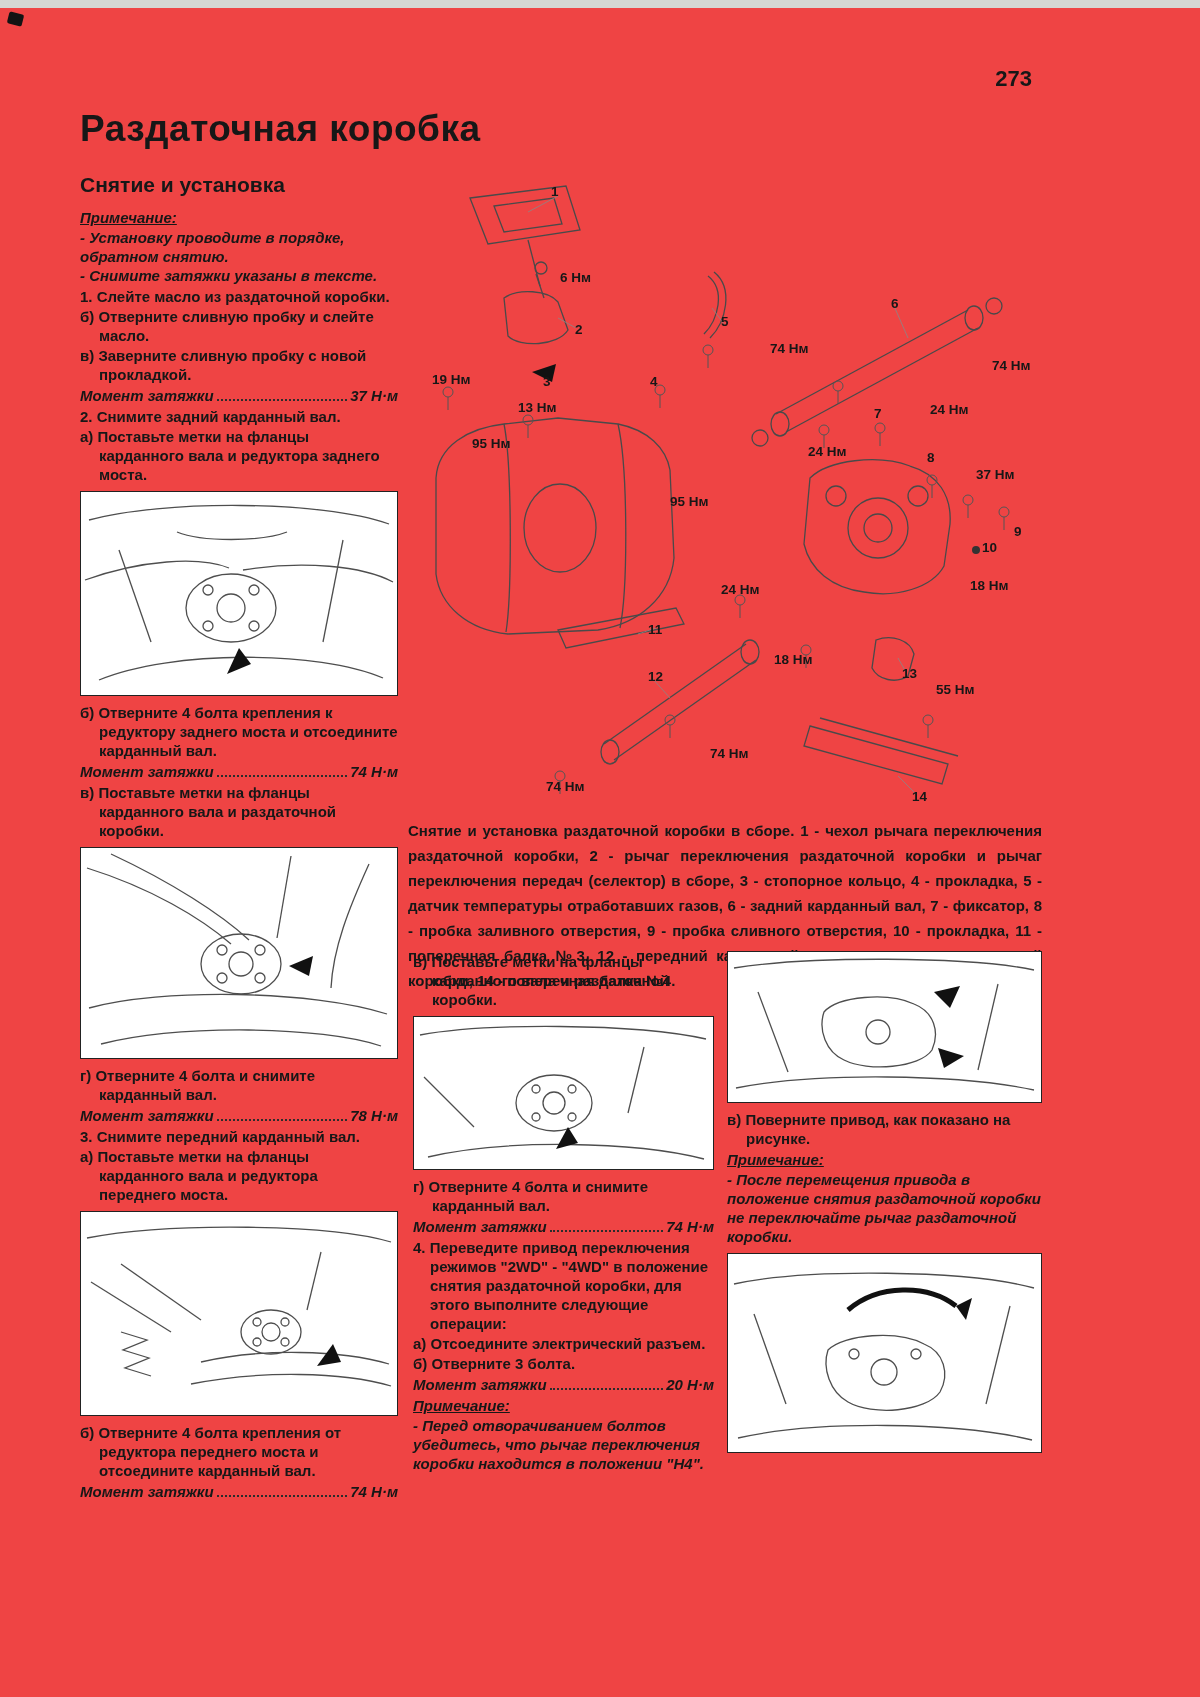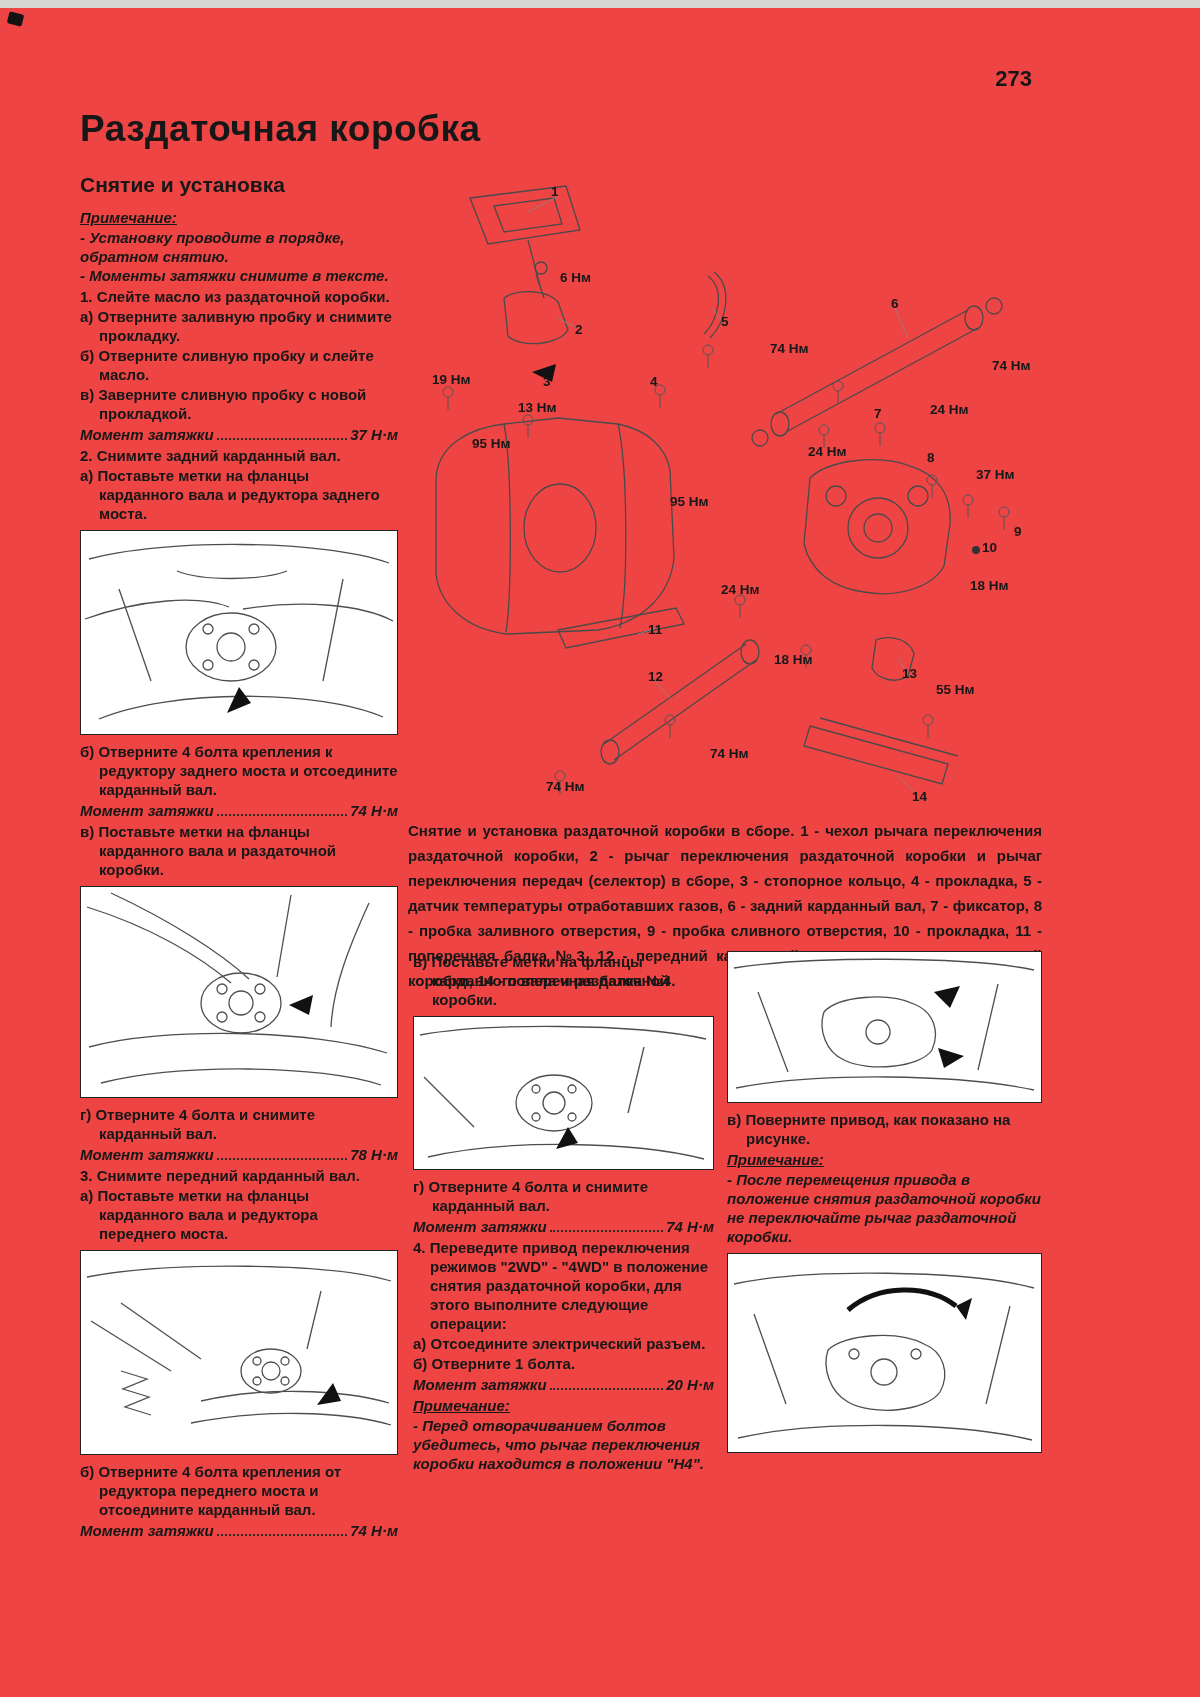--- a/index.html
+++ b/index.html
@@ -44,23 +44,22 @@
 
 <div class="page">
   <div class="artifact"></div>
   <div class="pageno">273</div>
   <h1 class="title">Раздаточная коробка</h1>
   <h2 class="subtitle">Снятие и установка</h2>
 
   <div class="col col-left">
     <div class="note-label">Примечание:</div>
     <div class="note">- Установку проводите в порядке, обратном снятию.</div>
-    <div class="note">- Моменты затяжки снимите в тексте.</div>
+    <div class="note">- Снимите затяжки указаны в тексте.</div>
     <div class="step">1. Слейте масло из раздаточной коробки.</div>
-    <div class="sub">а) Отверните заливную пробку и снимите прокладку.</div>
     <div class="sub">б) Отверните сливную пробку и слейте масло.</div>
     <div class="sub">в) Заверните сливную пробку с новой прокладкой.</div>
     <div class="torque">
       <span>Момент затяжки</span>
       <span class="dots"></span>
       <span class="tval">37 Н·м</span>
     </div>
     <div class="step">2. Снимите задний карданный вал.</div>
     <div class="sub">а) Поставьте метки на фланцы карданного вала и редуктора заднего моста.</div>
 
@@ -287,21 +286,21 @@
     </figure>
 
     <div class="sub">г) Отверните 4 болта и снимите карданный вал.</div>
     <div class="torque">
       <span>Момент затяжки</span>
       <span class="dots"></span>
       <span class="tval">74 Н·м</span>
     </div>
     <div class="step">4. Переведите привод переключения режимов "2WD" - "4WD" в положение снятия раздаточной коробки, для этого выполните следующие операции:</div>
     <div class="sub">а) Отсоедините электрический разъем.</div>
-    <div class="sub">б) Отверните 1 болта.</div>
+    <div class="sub">б) Отверните 3 болта.</div>
     <div class="torque">
       <span>Момент затяжки</span>
       <span class="dots"></span>
       <span class="tval">20 Н·м</span>
     </div>
     <div class="note-label">Примечание:</div>
     <div class="note">- Перед отворачиванием болтов убедитесь, что рычаг переключения коробки находится в положении "Н4".</div>
   </div>
 
   <div class="col col-right">

